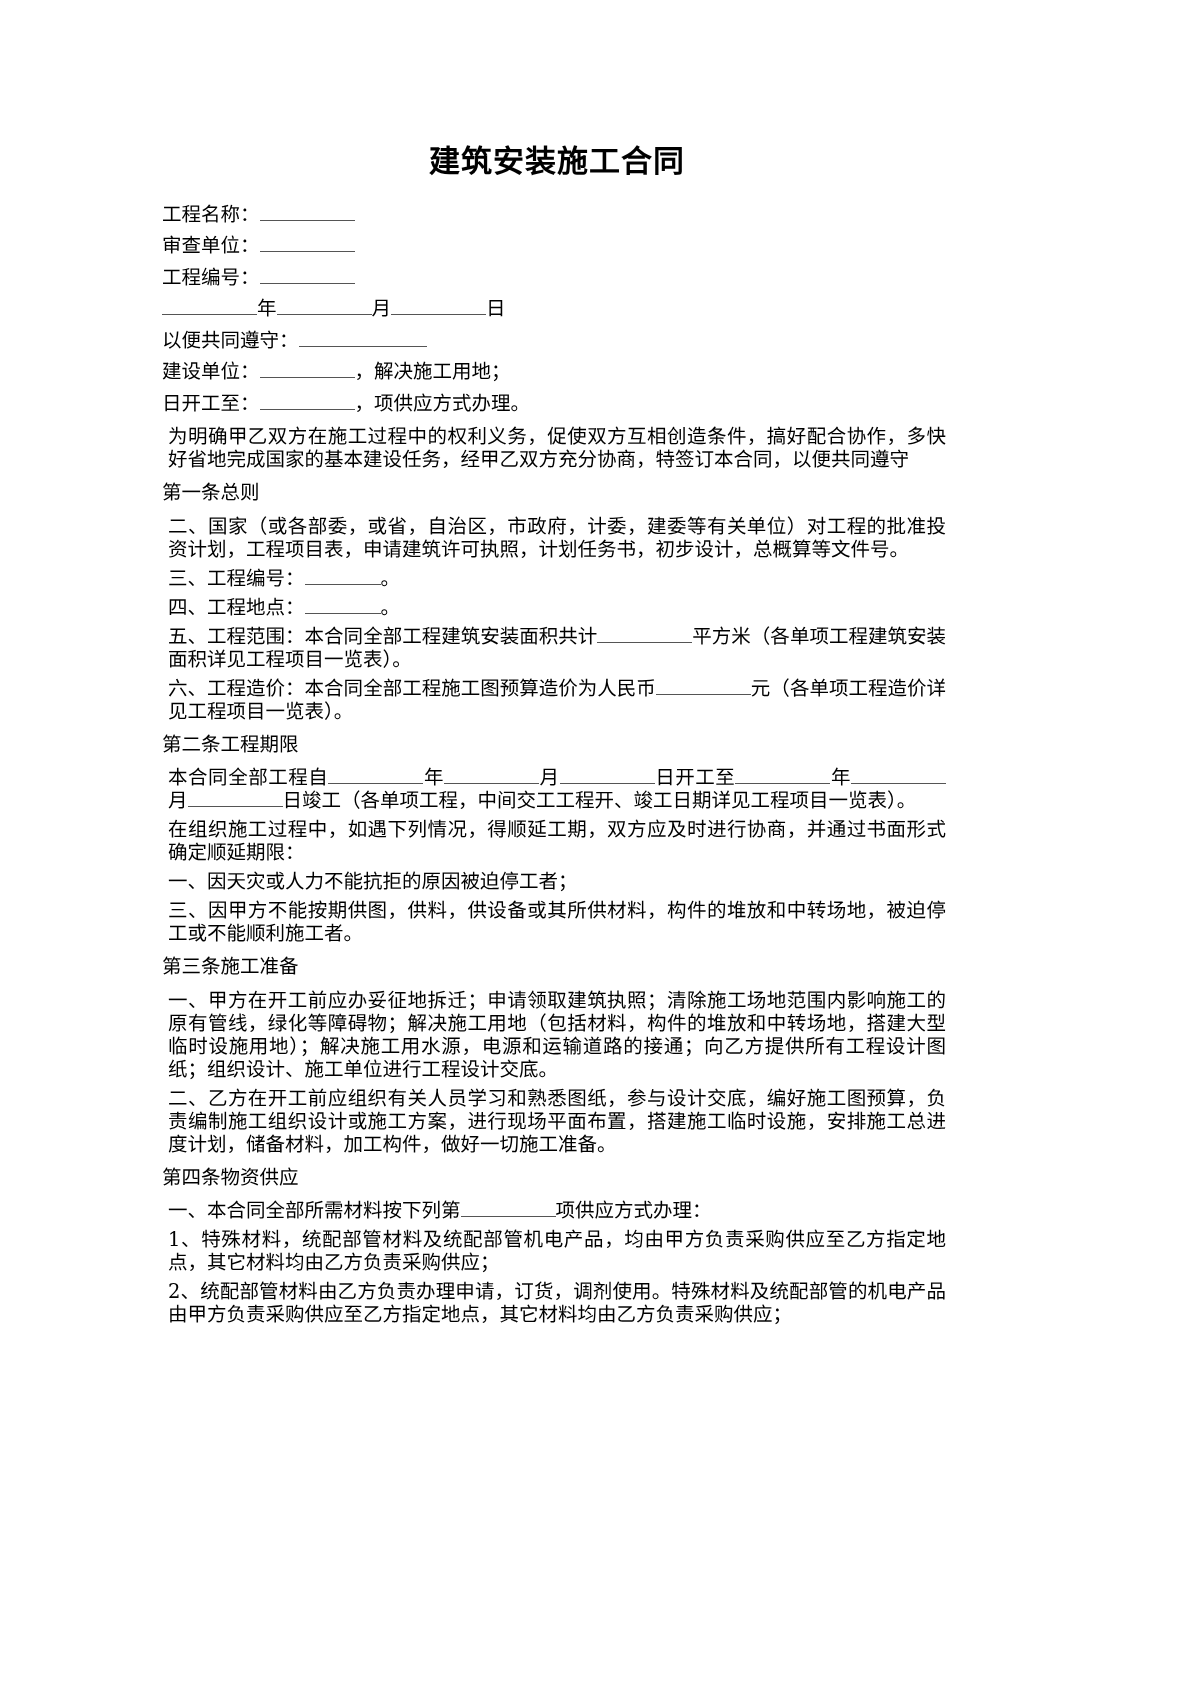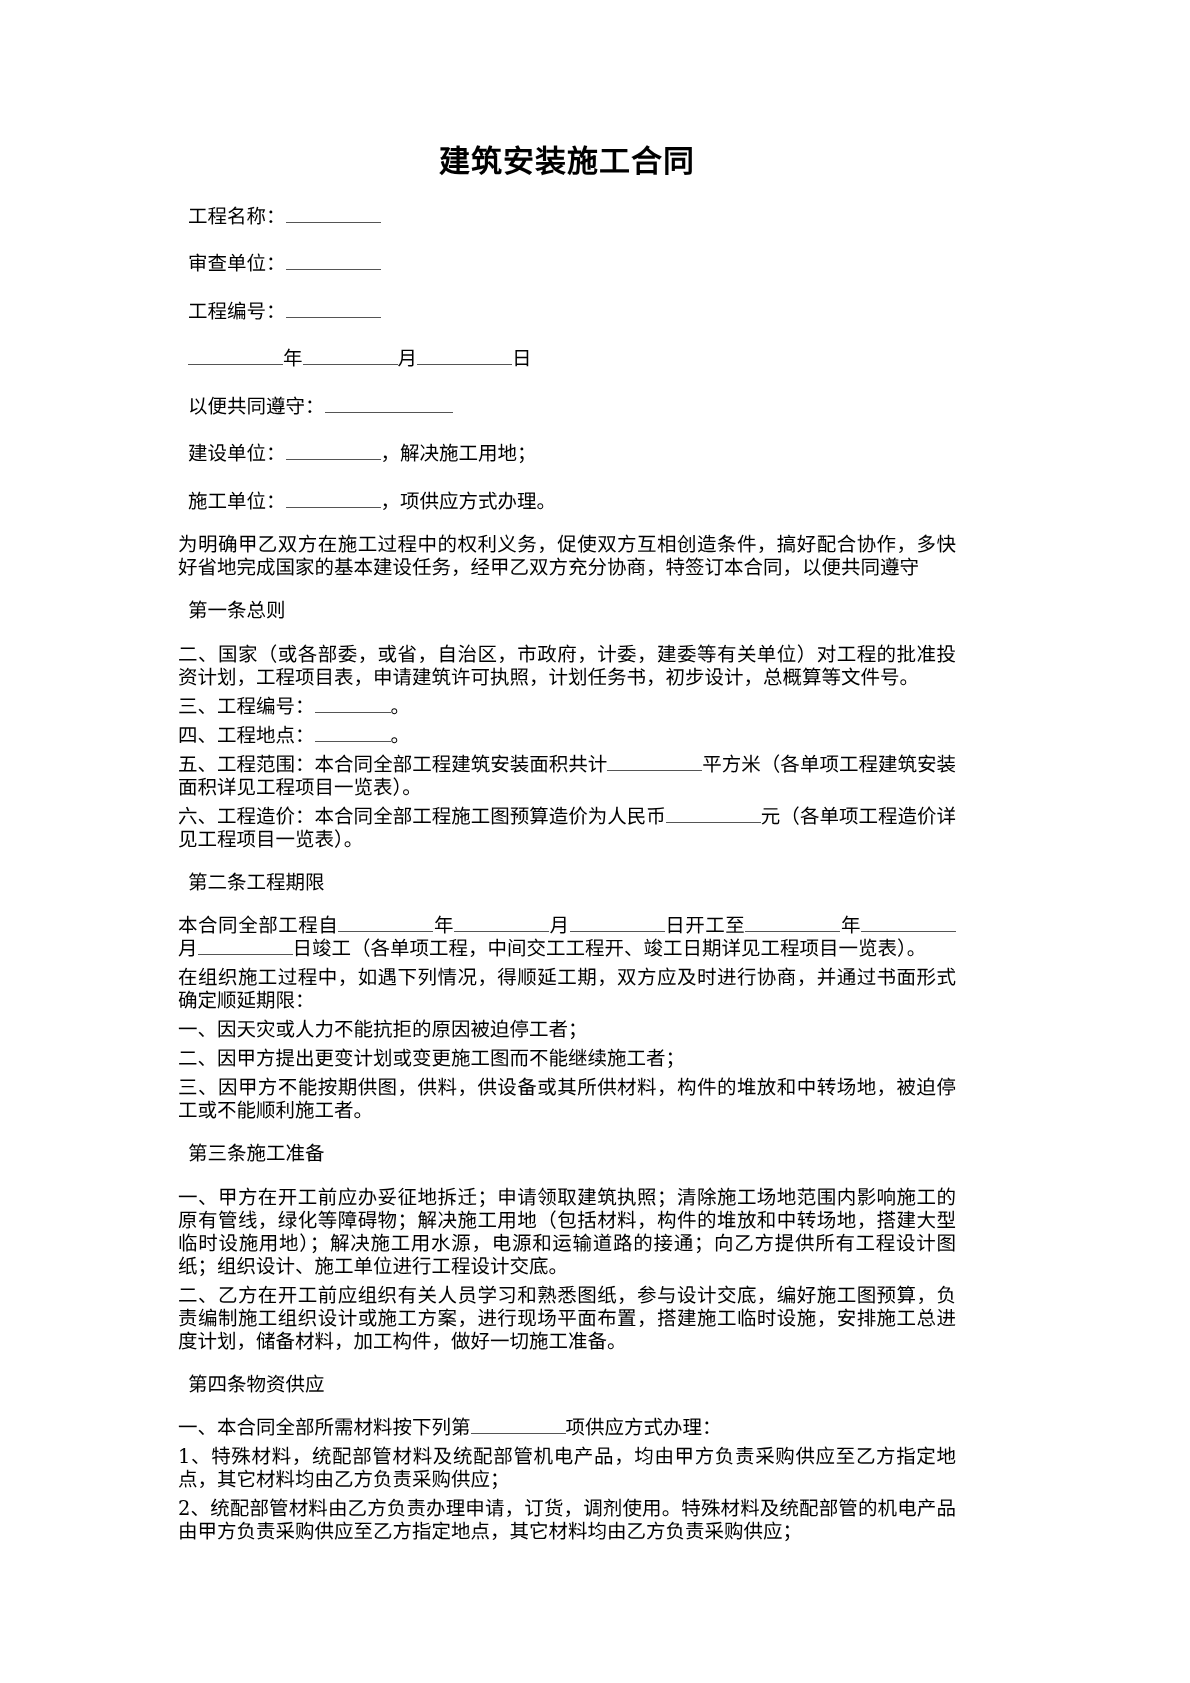--- a/index.html
+++ b/index.html
@@ -15,39 +15,39 @@
     position: relative;
     width: 1190px;
     height: 1683px;
     margin: 0 auto;
     background: #ffffff;
     overflow: hidden;
     box-sizing: border-box;
   }
   .doc-body {
     position: absolute;
-    left: 172px;
+    left: 162px;
     top: 138px;
     width: 790px;
   }
   .doc-title {
     text-align: center;
     font-size: 31px;
     font-weight: bold;
     letter-spacing: 1px;
     line-height: 1.5;
     margin: 0 0 14px 0;
     font-family: "DejaVu Serif", "Liberation Serif", serif;
   }
   .line {
     font-size: 19.5px;
     line-height: 31.5px;
     text-align: justify;
     text-justify: inter-ideograph;
-    margin: 16px;
+    margin: 0;
     white-space: pre-wrap;
     word-break: break-all;
   }
   .para {
     font-size: 19.5px;
     line-height: 23px;
     text-align: justify;
     text-justify: inter-ideograph;
     margin: 6px;
     word-break: break-all;
@@ -74,21 +74,21 @@
     <p class="line"><span>审查单位：</span><span class="blank b-md"></span></p>
 
     <p class="line"><span>工程编号：</span><span class="blank b-md"></span></p>
 
     <p class="line"><span class="blank b-md"></span><span>年</span><span class="blank b-md"></span><span>月</span><span class="blank b-md"></span><span>日</span></p>
 
     <p class="line"><span>以便共同遵守：</span><span class="blank b-lg"></span></p>
 
     <p class="line"><span>建设单位：</span><span class="blank b-md"></span><span>，解决施工用地；</span></p>
 
-    <p class="line"><span>施工单位：</span><span class="blank b-md"></span><span>，项供应方式办理。</span></p>
+    <p class="line"><span>日开工至：</span><span class="blank b-md"></span><span>，项供应方式办理。</span></p>
 
     <p class="para">为明确甲乙双方在施工过程中的权利义务，促使双方互相创造条件，搞好配合协作，多快好省地完成国家的基本建设任务，经甲乙双方充分协商，特签订本合同，以便共同遵守</p>
 
     <p class="line">第一条总则</p>
 
 
     <p class="para">二、国家（或各部委，或省，自治区，市政府，计委，建委等有关单位）对工程的批准投资计划，工程项目表，申请建筑许可执照，计划任务书，初步设计，总概算等文件号。</p>
 
     <p class="para"><span>三、工程编号：</span><span class="blank b-sm"></span><span>。</span></p>
 
@@ -97,21 +97,20 @@
     <p class="para"><span>五、工程范围：本合同全部工程建筑安装面积共计</span><span class="blank b-md"></span><span>平方米（各单项工程建筑安装面积详见工程项目一览表）。</span></p>
 
     <p class="para"><span>六、工程造价：本合同全部工程施工图预算造价为人民币</span><span class="blank b-md"></span><span>元（各单项工程造价详见工程项目一览表）。</span></p>
 
     <p class="line">第二条工程期限</p>
 
     <p class="para"><span>本合同全部工程自</span><span class="blank b-md"></span><span>年</span><span class="blank b-md"></span><span>月</span><span class="blank b-md"></span><span>日开工至</span><span class="blank b-md"></span><span>年</span><span class="blank b-md"></span><span>月</span><span class="blank b-md"></span><span>日竣工（各单项工程，中间交工工程开、竣工日期详见工程项目一览表）。</span></p>
 
     <p class="para">在组织施工过程中，如遇下列情况，得顺延工期，双方应及时进行协商，并通过书面形式确定顺延期限：</p>
     <p class="para">一、因天灾或人力不能抗拒的原因被迫停工者；</p>
-    <p class="para">二、因甲方提出更变计划或变更施工图而不能继续施工者；</p>
     <p class="para">三、因甲方不能按期供图，供料，供设备或其所供材料，构件的堆放和中转场地，被迫停工或不能顺利施工者。</p>
 
     <p class="line">第三条施工准备</p>
     <p class="para">一、甲方在开工前应办妥征地拆迁；申请领取建筑执照；清除施工场地范围内影响施工的原有管线，绿化等障碍物；解决施工用地（包括材料，构件的堆放和中转场地，搭建大型临时设施用地）；解决施工用水源，电源和运输道路的接通；向乙方提供所有工程设计图纸；组织设计、施工单位进行工程设计交底。</p>
     <p class="para">二、乙方在开工前应组织有关人员学习和熟悉图纸，参与设计交底，编好施工图预算，负责编制施工组织设计或施工方案，进行现场平面布置，搭建施工临时设施，安排施工总进度计划，储备材料，加工构件，做好一切施工准备。</p>
 
     <p class="line">第四条物资供应</p>
 
     <p class="para"><span>一、本合同全部所需材料按下列第</span><span class="blank b-md"></span><span>项供应方式办理：</span></p>
 

